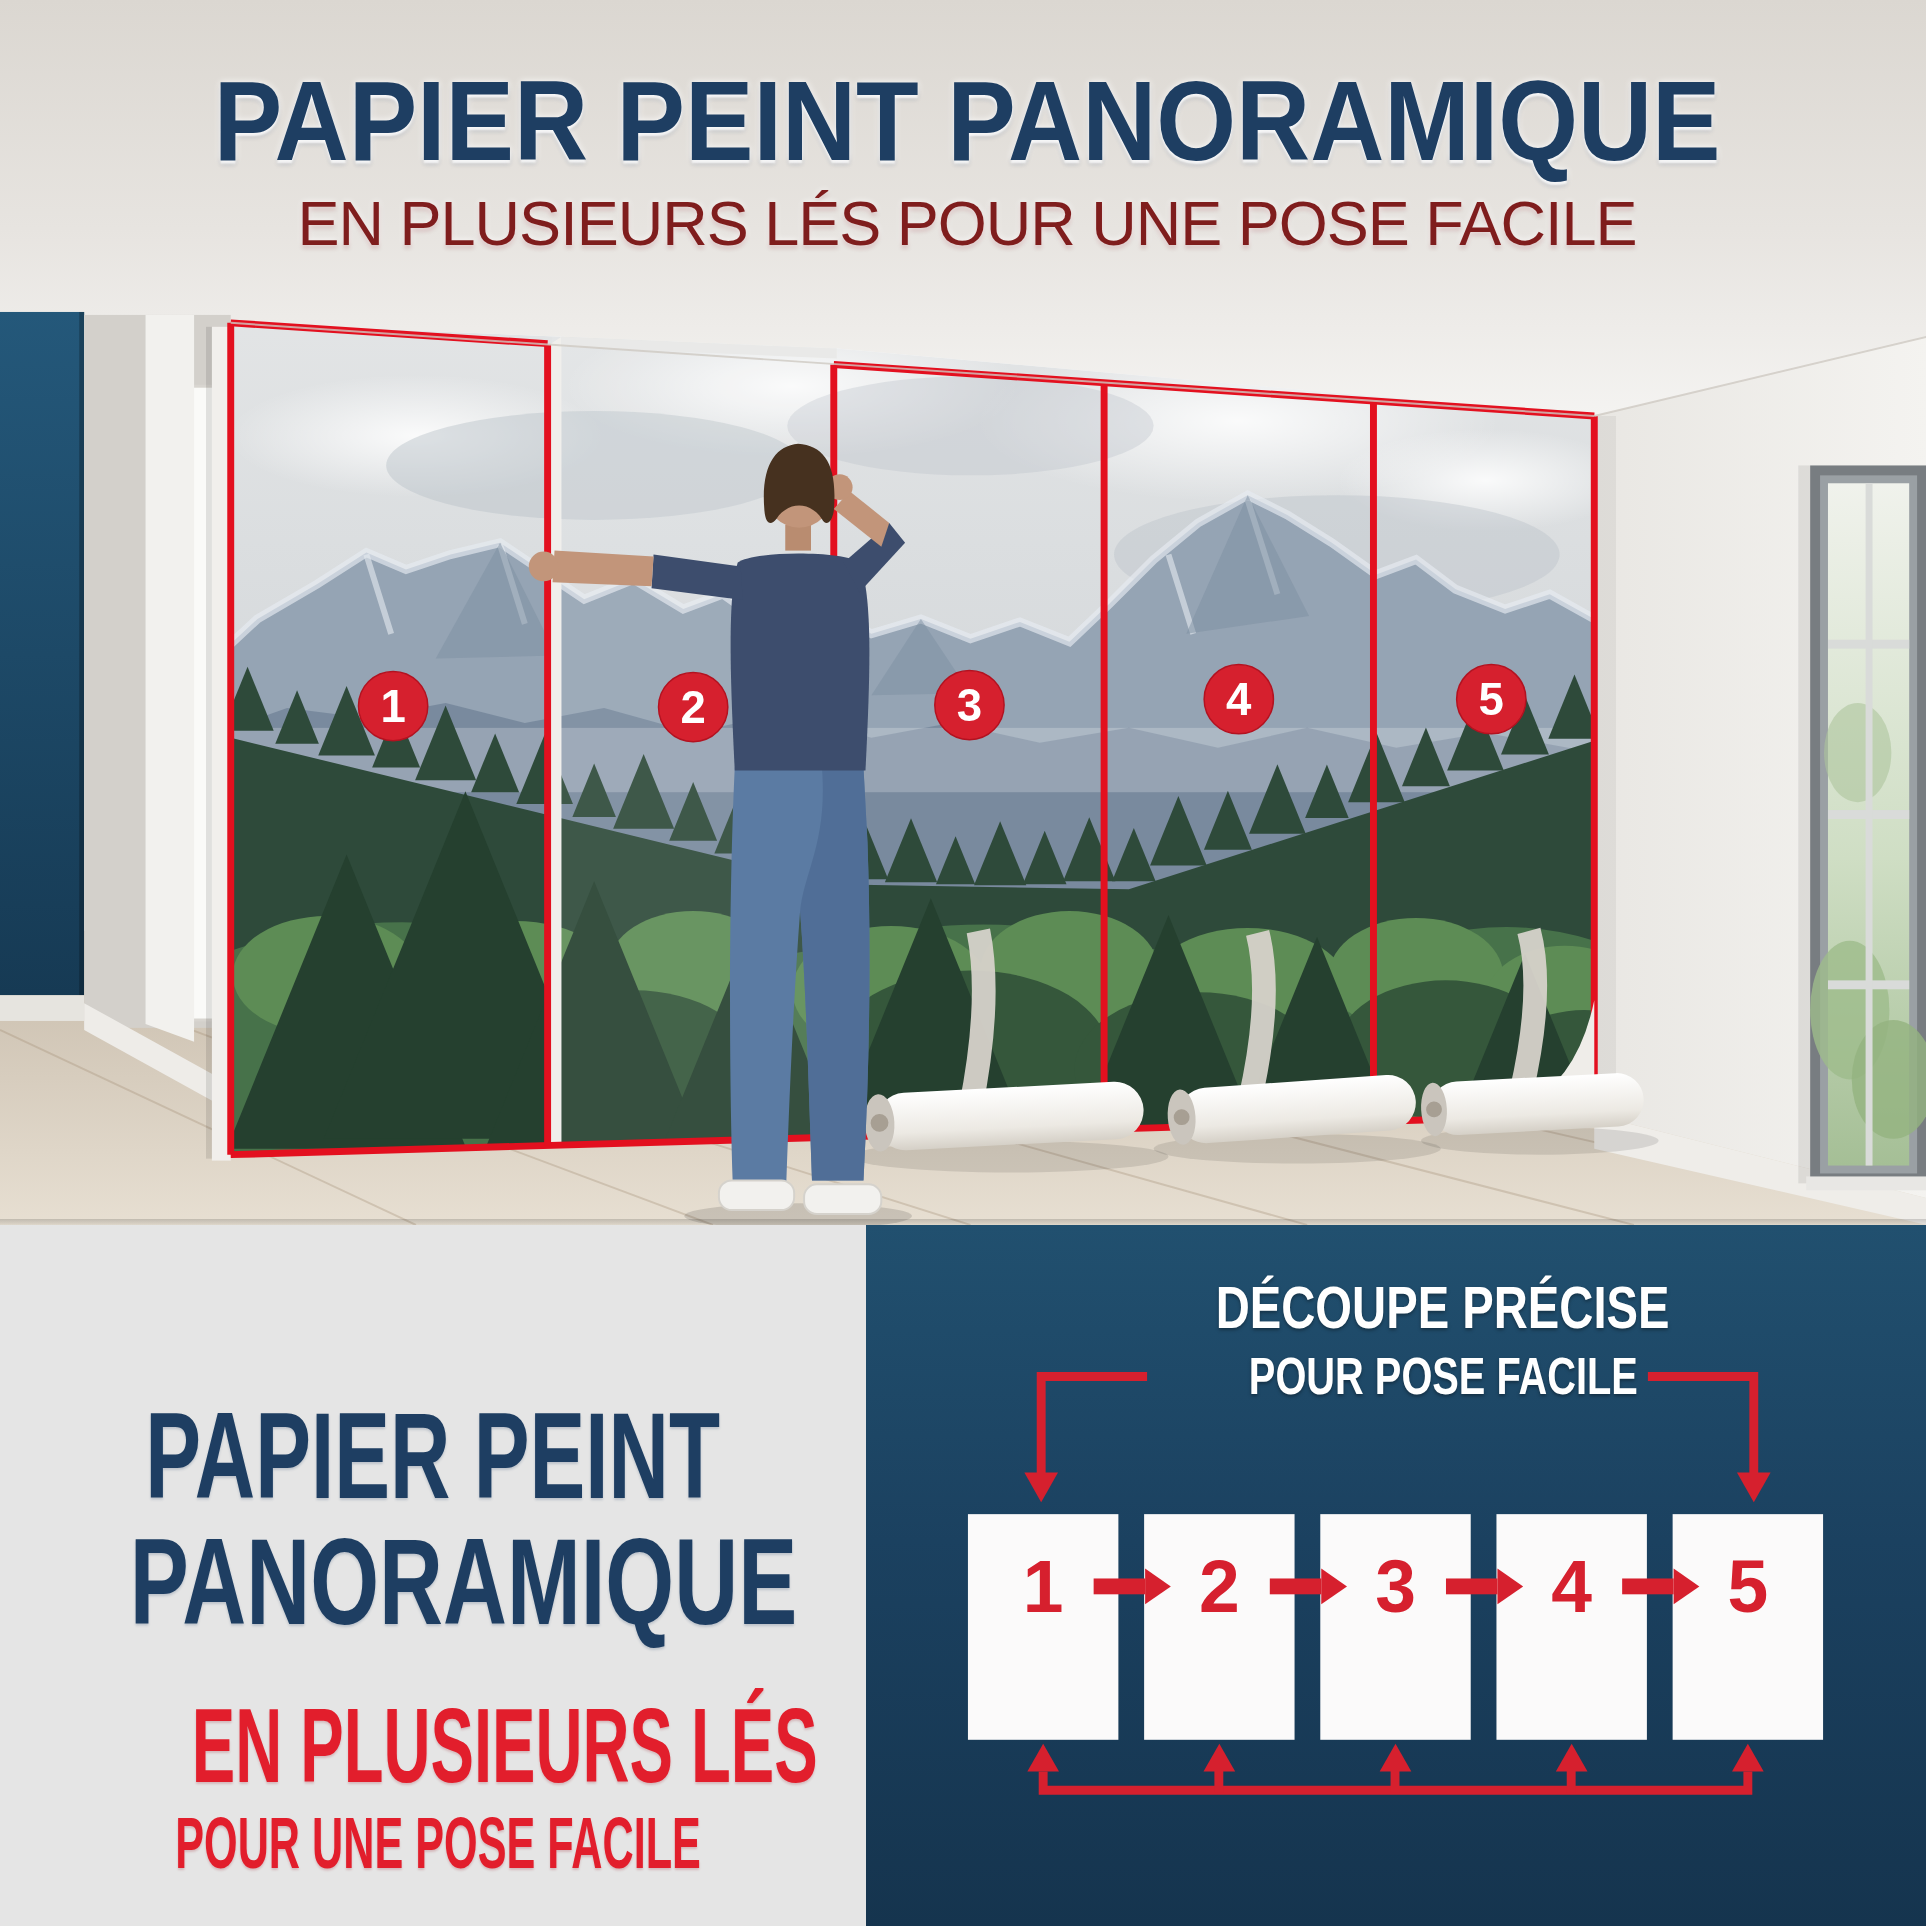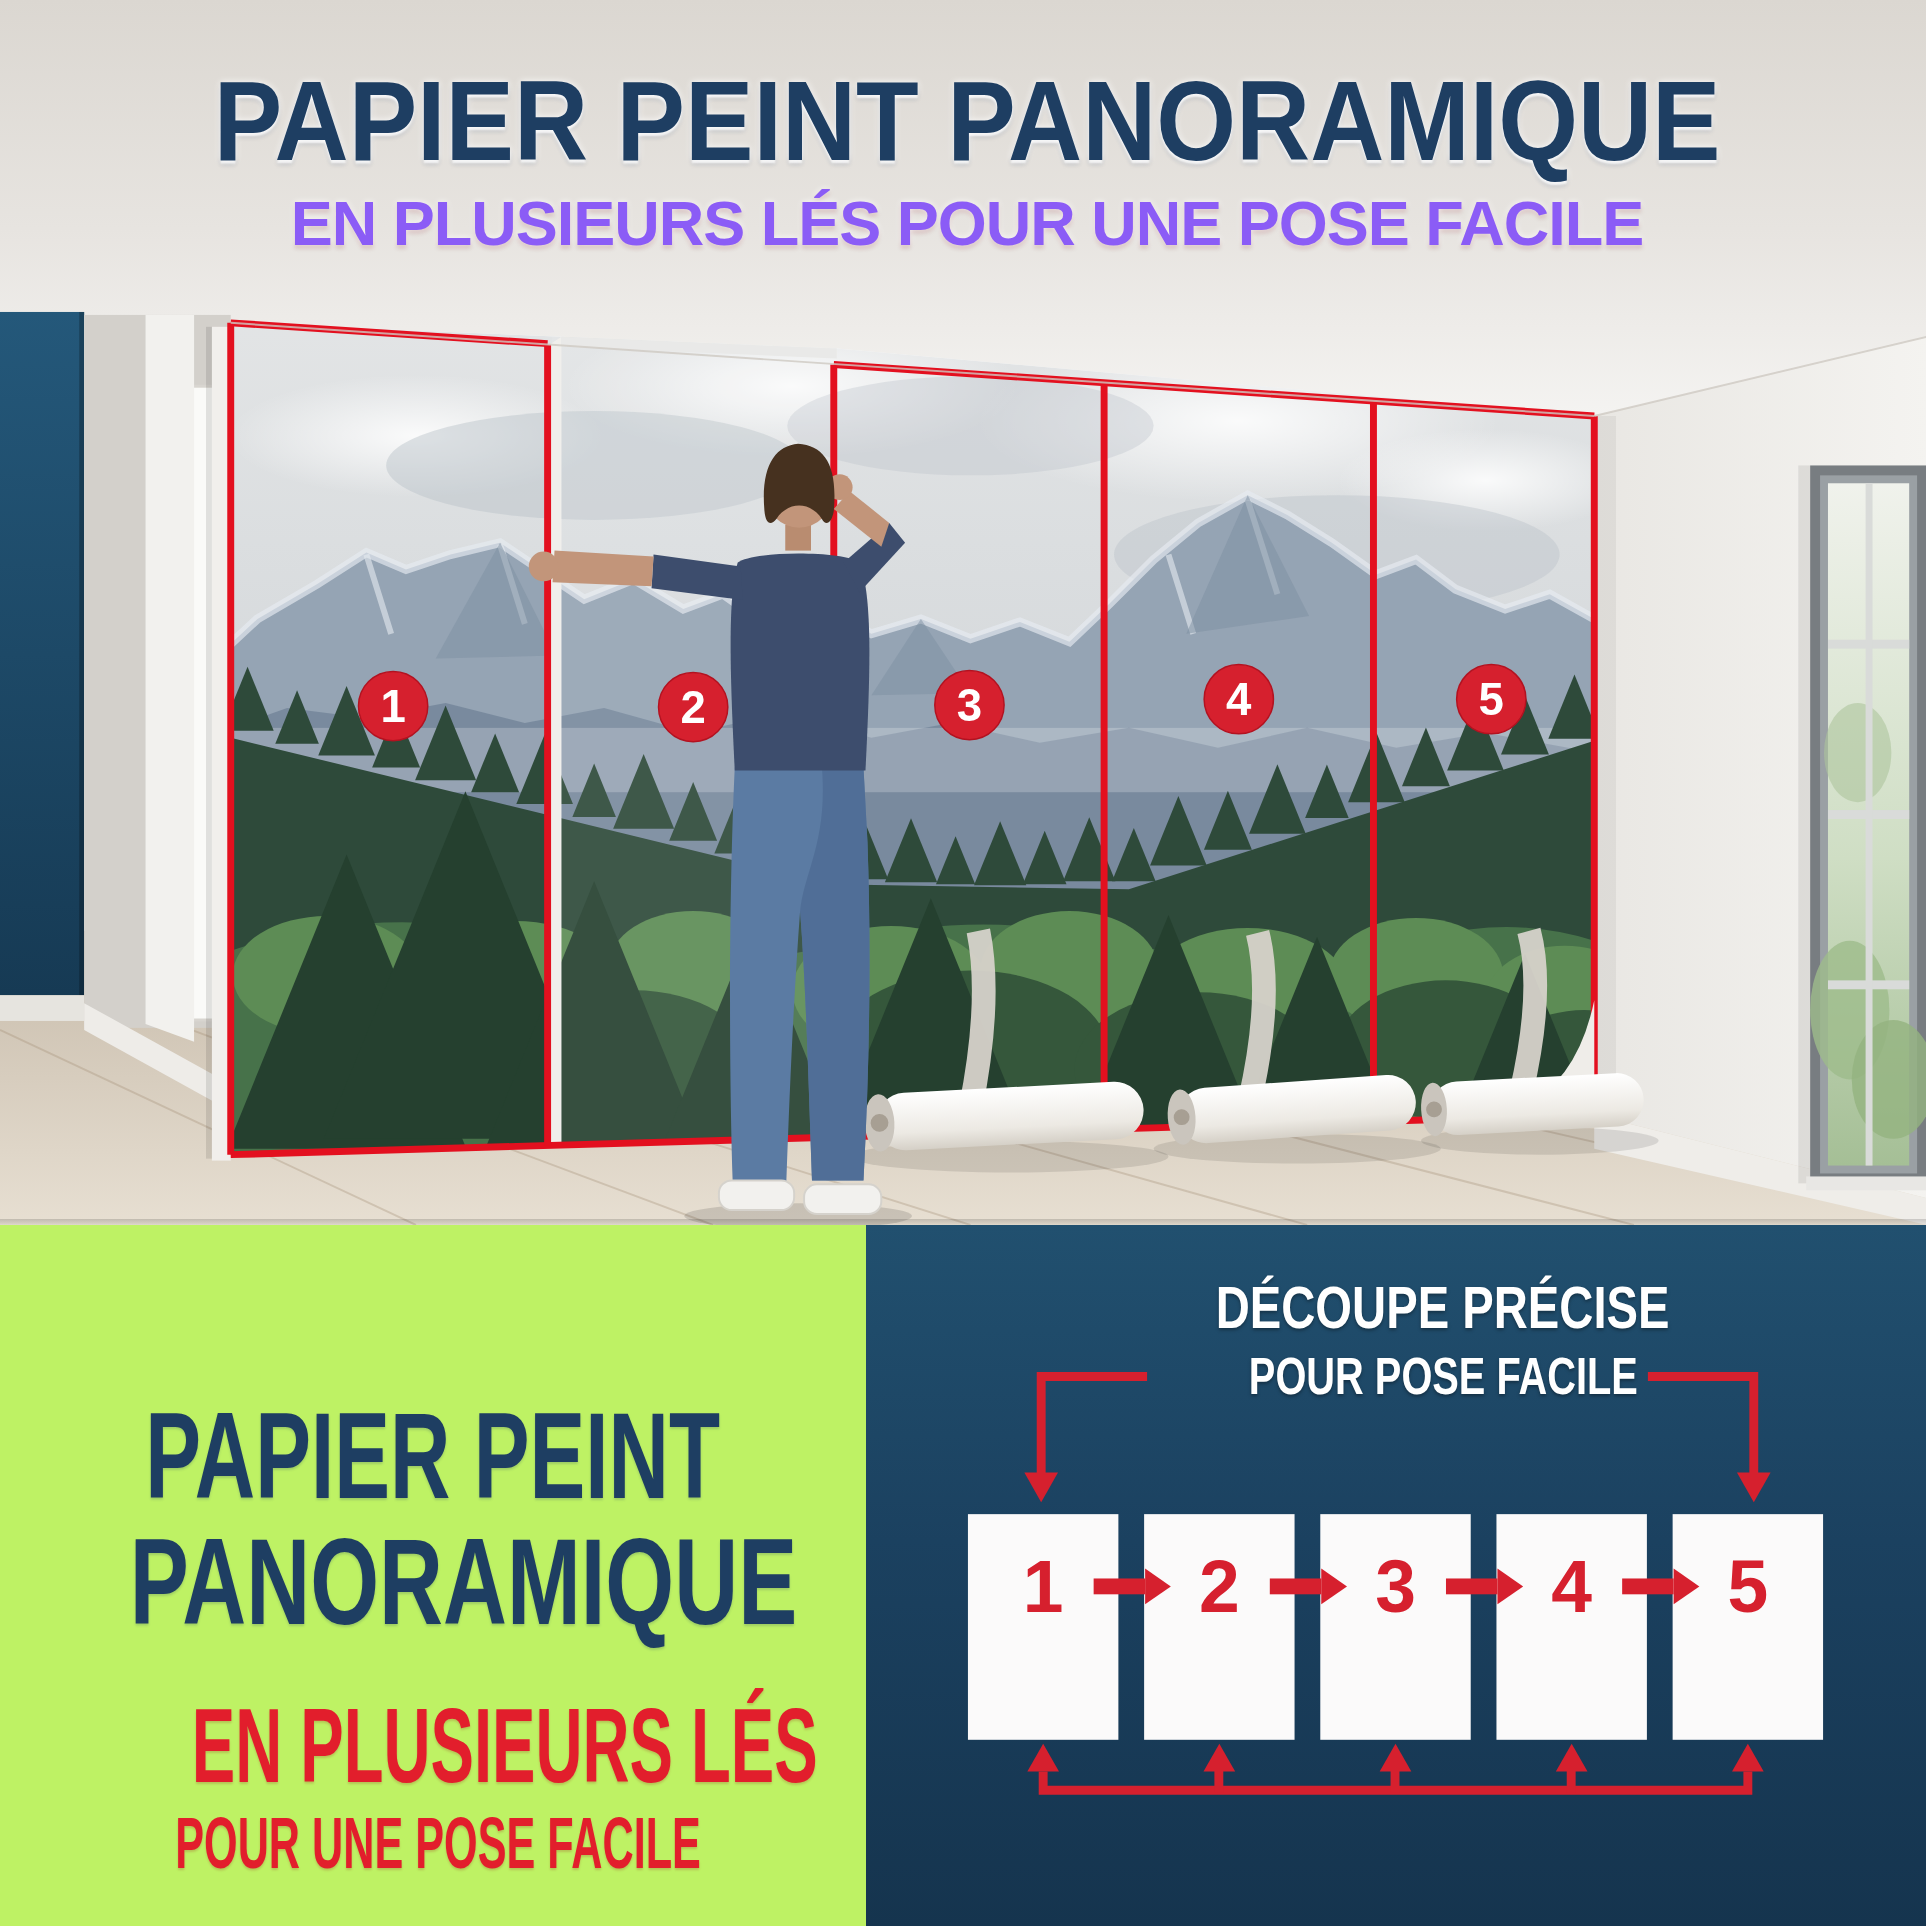--- a/index.html
+++ b/index.html
@@ -3,32 +3,32 @@
 <meta charset="utf-8">
 <style>
   html,body{margin:0;padding:0;background:#ffffff;}
   .poster{position:relative;width:1927px;height:1927px;overflow:hidden;background:#fff;
           font-family:"Liberation Sans",sans-serif;}
   .scene{position:absolute;left:0;top:0;width:1927px;height:1225px;display:block;}
   
   .top-titles{position:absolute;left:16px;top:0;width:1902px;text-align:center;pointer-events:none;}
   .h1line{margin:0;margin-top:61px;font-size:114px;font-weight:bold;color:#1e3e62;line-height:1.05;
           text-shadow:0 0 8px rgba(255,255,255,.95),0 3px 2px rgba(255,255,255,.75),0 4px 6px rgba(40,60,90,.25);}
-  .h2line{margin:0;margin-top:6px;font-size:63px;font-weight:bold;color:#8b5cf6;letter-spacing:-1px;
+  .h2line{margin:0;margin-top:6px;font-size:63px;font-weight:normal;color:#7f1d1d;letter-spacing:-1px;
           text-shadow:0 0 6px rgba(255,255,255,.9),0 3px 4px rgba(120,10,20,.25);}
   .cond{display:inline-block;white-space:nowrap;}
   .sx90{transform:scaleX(.90);}
   .sx80{transform:scaleX(.80);}
   .sx78{transform:scaleX(.78);}
   .sx72{transform:scaleX(.72);}
   .sx68{transform:scaleX(.68);}
   .sx62{transform:scaleX(.62);}
   .sx60{transform:scaleX(.60);}
   
-  .bl{position:absolute;left:0;top:1225px;width:866px;height:702px;background:#bef264;}
+  .bl{position:absolute;left:0;top:1225px;width:866px;height:702px;background:#e5e5e5;}
   .bl .line{position:absolute;left:0;width:866px;text-align:center;font-weight:bold;line-height:1;}
   .bl-t1{top:169px;font-size:123px;color:#1e3e62;text-shadow:0 2px 3px rgba(30,62,98,.2);}
   .bl-t2{top:295px;font-size:123px;color:#1e3e62;text-shadow:0 2px 3px rgba(30,62,98,.2);}
   .bl-r1{top:468px;font-size:105px;color:#e21e2c;text-shadow:0 2px 3px rgba(150,10,25,.2);}
   .bl-r2{top:582px;font-size:72px;color:#e21e2c;text-shadow:0 2px 3px rgba(150,10,25,.2);}
   
   .br{position:absolute;left:866px;top:1225px;width:1060px;height:702px;
       background:linear-gradient(180deg,#21506f 0%,#1b4160 45%,#15344e 100%);}
   .br .dtext{position:absolute;left:0;width:1060px;text-align:center;font-weight:bold;color:#fff;line-height:1;padding-left:47px;}
   .br-t1{top:54px;font-size:59px;text-shadow:0 2px 4px rgba(0,0,0,.35);}

